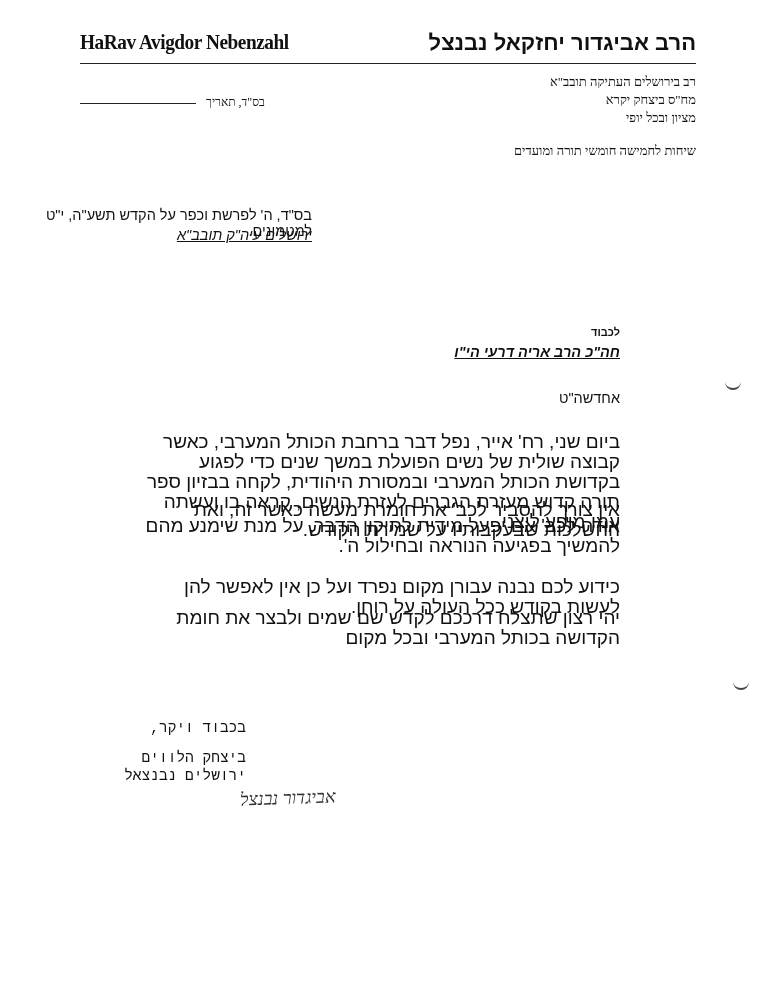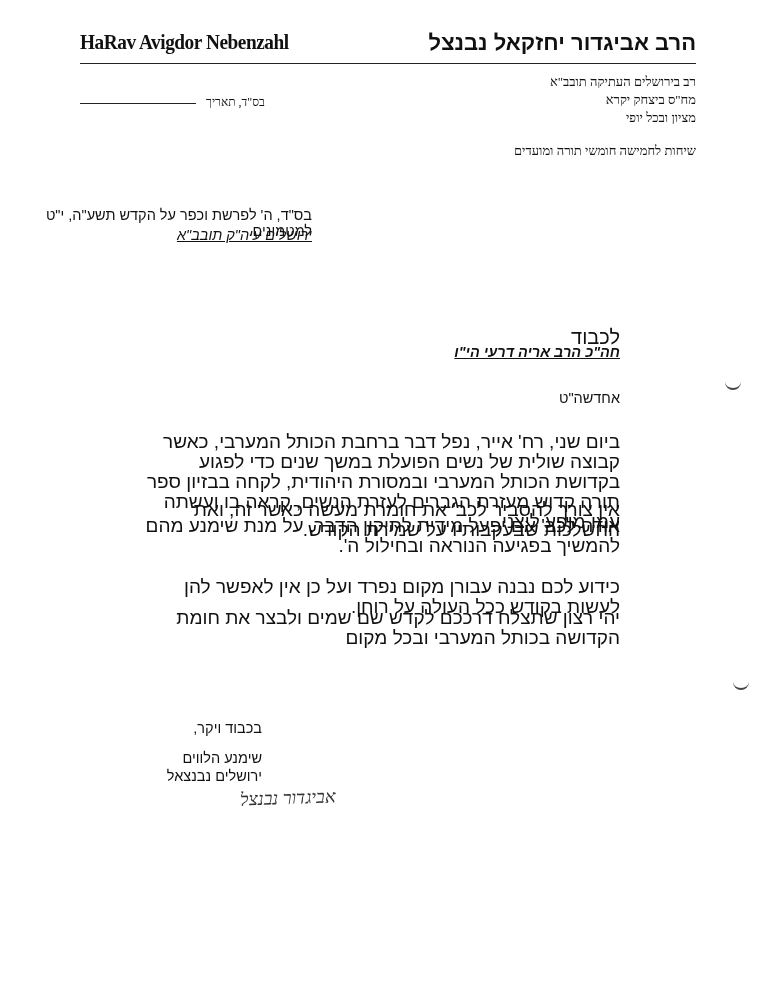--- a/index.html
+++ b/index.html
@@ -7,26 +7,26 @@
     .abs { position:absolute; }
     .heb { direction:rtl; text-align:right; }
     .lh-en { left:80px; top:30px; font-family:"Liberation Serif", serif; font-weight:bold; font-size:21px; letter-spacing:-0.5px; transform:scaleX(0.92); transform-origin:left; }
     .lh-he { right:86px; top:30px; font-family:Liberation Sans, sans-serif; font-weight:bold; font-size:22px; }
     .rule { left:80px; top:63px; width:616px; height:0; border-top:1.5px solid #222; }
     .sub { right:86px; font-size:13px; font-family:"Liberation Serif", serif; }
     .dateline { left:80px; top:95px; font-size:12px; font-family:"Liberation Serif", serif; }
     .dateline .blank { display:inline-block; width:116px; border-bottom:1px solid #222; vertical-align:middle; margin-right:10px; }
     .date-text { right:470px; top:207px; font-size:14.5px; }
     .city { right:470px; top:227px; font-size:14.5px; text-decoration:underline; font-style:italic; }
-    .salute1 { right:162px; top:326px; font-size:20px; font-weight:normal; }
+    .salute1 { right:162px; top:326px; font-size:11px; font-weight:bold; }
     .salute2 { right:162px; top:344px; font-size:14.5px; font-weight:bold; text-decoration:underline; font-style:italic; }
     .opening { right:162px; top:390px; font-size:14.5px; }
     .para { right:162px; width:480px; font-size:19px; line-height:20px; }
     .mark { width:16px; height:8px; border-bottom:2px solid #444; border-radius:0 0 10px 10px; }
-    .sig { right:520px; font-size:14.5px; }
+    .sig { right:536px; font-size:14.5px;font-family:Liberation Mono, monospace; }
     .handsig { left:240px; top:788px; font-family:"Liberation Serif", serif; font-style:italic; font-size:18px; color:#333; transform:rotate(-2deg); }
   </style>
 </head>
 <body>
 
 <div class="abs lh-en">HaRav Avigdor Nebenzahl</div>
 <div class="abs lh-he heb">הרב אביגדור יחזקאל נבנצל</div>
 <div class="abs rule"></div>
 
 <div class="abs sub heb" style="top:74px">רב בירושלים העתיקה תובב"א</div>
@@ -49,15 +49,15 @@
 
 <div class="abs para heb" style="top:432px">ביום שני, רח' אייר, נפל דבר ברחבת הכותל המערבי, כאשר קבוצה שולית של נשים הפועלת במשך שנים כדי לפגוע בקדושת הכותל המערבי ובמסורת היהודית, לקחה בבזיון ספר תורה קדוש מעזרת הגברים לעזרת הנשים, קראה בו ועשתה עמו מופע ליצני.</div>
 <div class="abs para heb" style="top:500px">אין צורך להסביר לכב' את חומרת מעשה כאשר זה, ואת החשלכות שבעקבותיו על שמירת הקודש.</div>
 <div class="abs para heb" style="top:516px">אודה לכב' אם יפעל מידית לתיקון הדבר, על מנת שימנע מהם להמשיך בפגיעה הנוראה ובחילול ה'.</div>
 <div class="abs para heb" style="top:577px">כידוע לכם נבנה עבורן מקום נפרד ועל כן אין לאפשר להן לעשות בקודש ככל העולה על רוחן.</div>
 <div class="abs para heb" style="top:608px">יהי רצון שתצלח דרככם לקדש שם שמים ולבצר את חומת הקדושה בכותל המערבי ובכל מקום</div>
 
 <div class="abs mark" style="left:733px; top:680px"></div>
 
 <div class="abs sig heb" style="top:720px">בכבוד ויקר,</div>
-<div class="abs sig heb" style="top:750px">שימנע הלווים</div>
+<div class="abs sig heb" style="top:750px">ביצחק הלווים</div>
 <div class="abs sig heb" style="top:768px">ירושלים נבנצאל</div>
 <div class="abs handsig heb">אביגדור נבנצל</div>
 
 </body></html>

